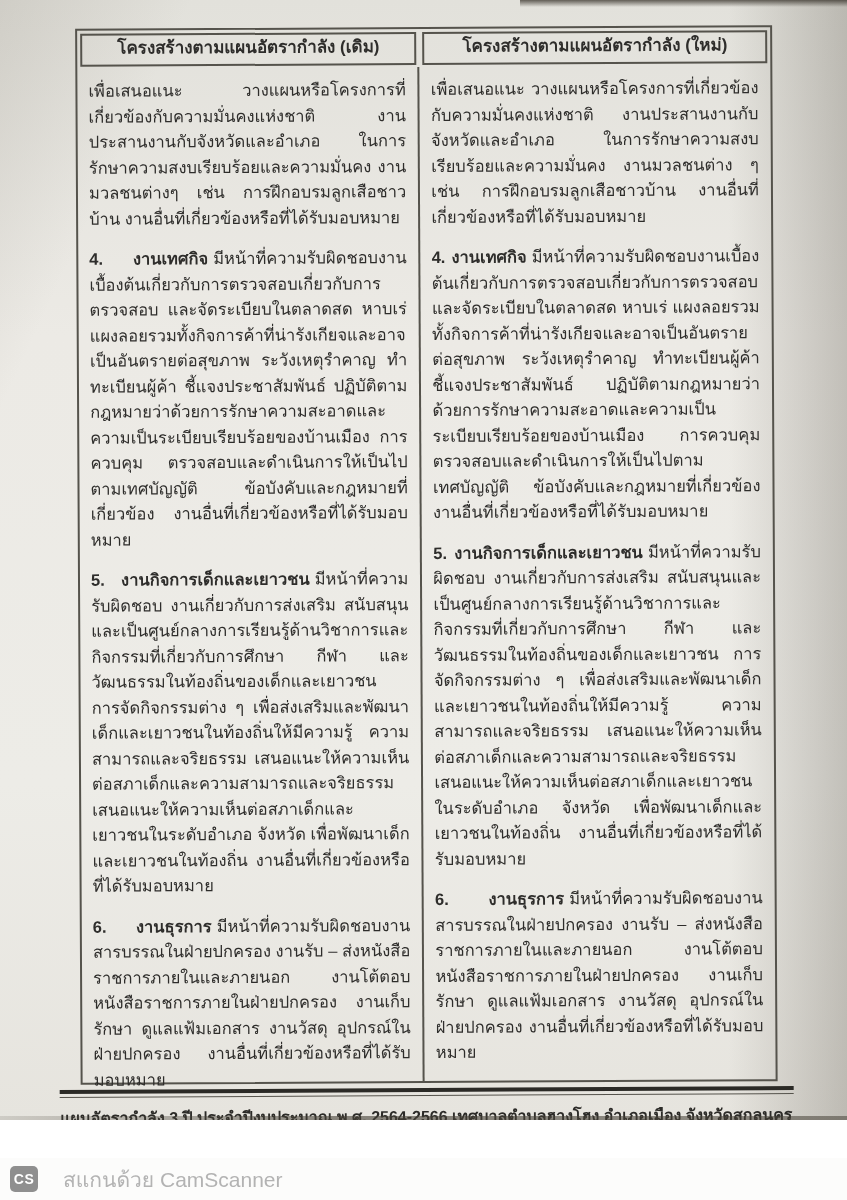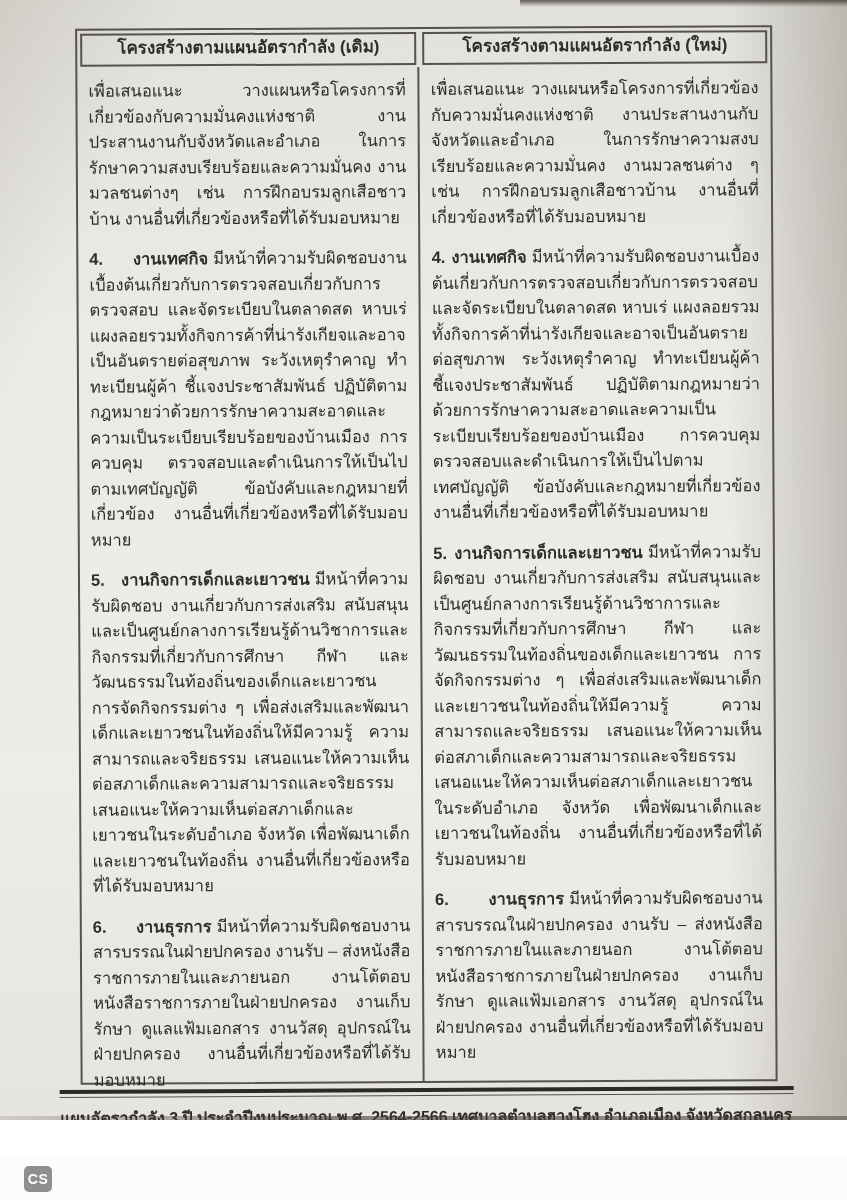--- a/index.html
+++ b/index.html
@@ -56,21 +56,21 @@
     position:absolute;left:57px;top:1088px;width:734px;height:3px;
     border-top:4px solid #2b2a26;border-bottom:1px solid #55534c;box-sizing:content-box;
   }
   .footer-text{
     position:absolute;left:40px;top:1104px;width:767px;
     text-align:center;font-weight:bold;font-size:16px;color:#2c2b28;
   }
   
   .cs-bar{
     position:absolute;left:0;bottom:0;width:847px;height:42px;background:#fcfcfb;
-    display:flex;align-items:center;box-sizing:border-box;padding-left:24px;gap:16px;
+    display:flex;align-items:center;box-sizing:border-box;padding-left:10px;gap:16px;
   }
   .cs-logo{
     width:28px;height:26px;background:#8f8f8f;border-radius:5px;
     color:#ffffff;font-weight:bold;font-size:14px;letter-spacing:.5px;
     display:flex;align-items:center;justify-content:center;margin-right:9px;
   }
   .cs-label{color:#b3b3b3;font-size:21px;}
 </style>
 </head>
 <body>
@@ -127,13 +127,14 @@
 
     <div class="footer-rule"></div>
     <div class="footer-text">แผนอัตรากำลัง 3 ปี ประจำปีงบประมาณ พ.ศ. 2564-2566 เทศบาลตำบลฮางโฮง อำเภอเมือง จังหวัดสกลนคร หน้า 24</div>
   </div>
 
   <div class="edge-bottom"></div>
 </div>
 
 <div class="cs-bar">
   <div class="cs-logo">CS</div>
+  <div class="cs-label">สแกนด้วย CamScanner</div>
 </div>
 
 </body></html>

